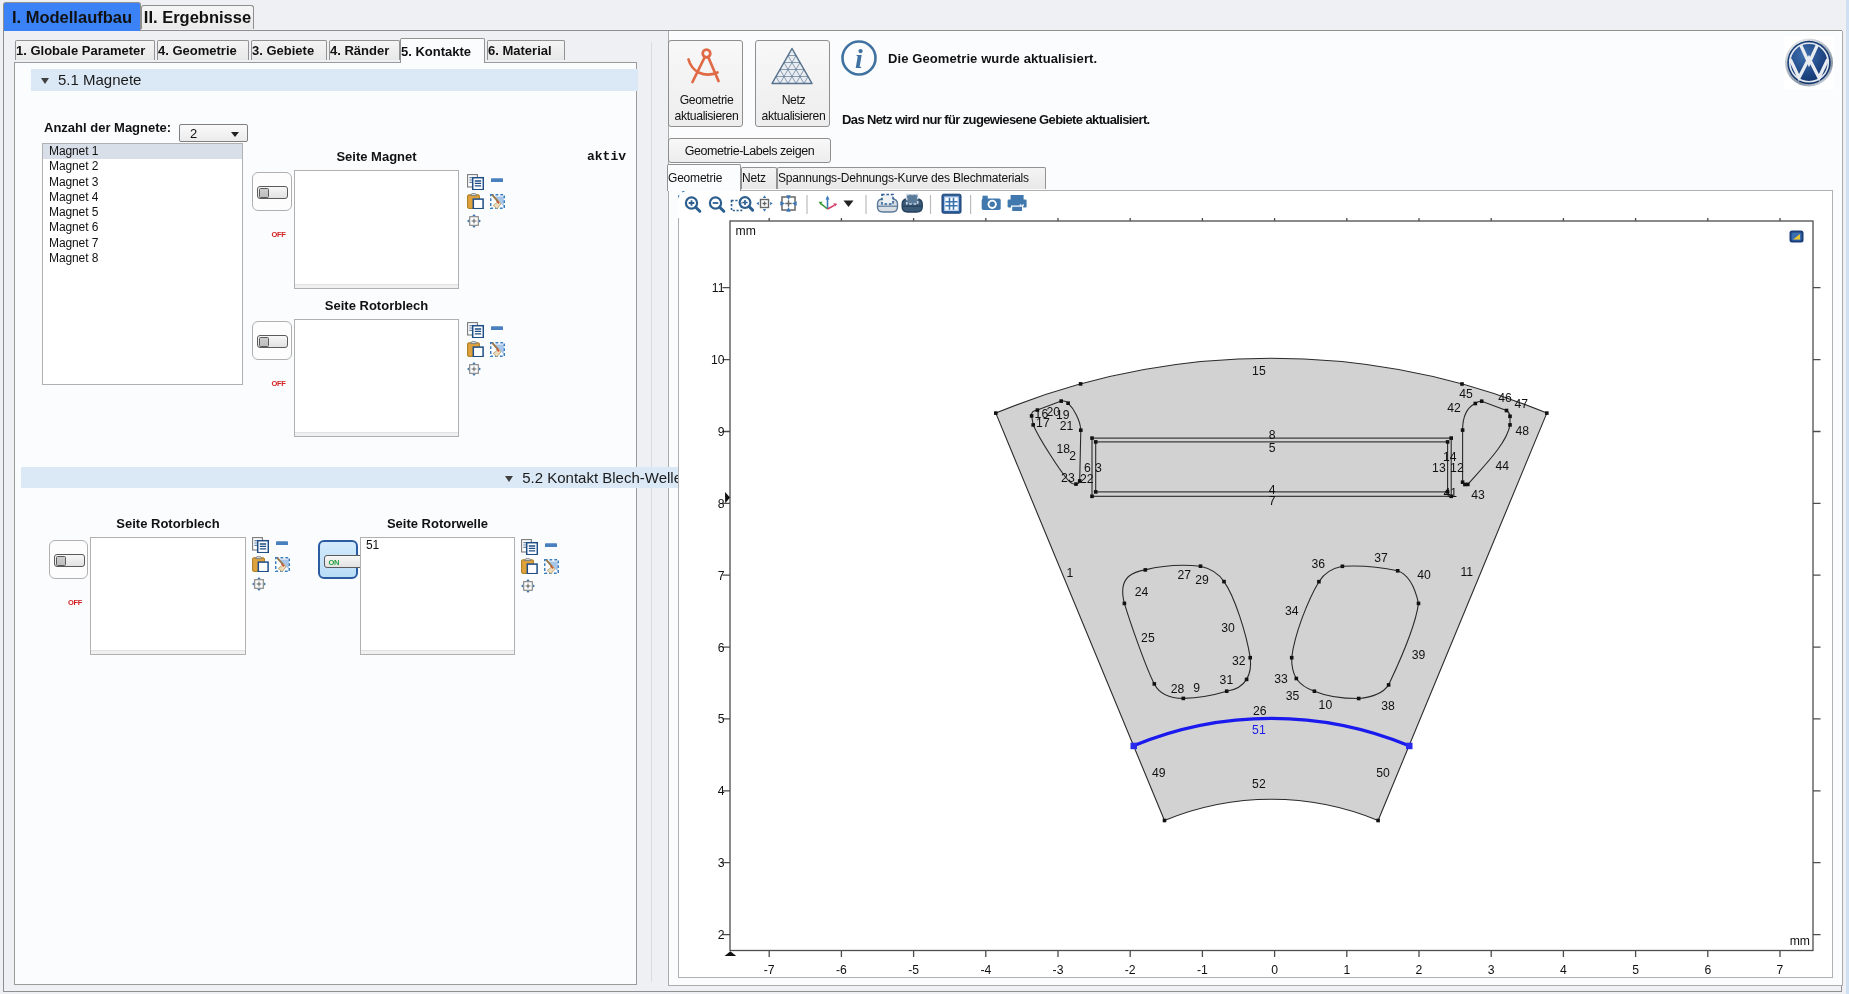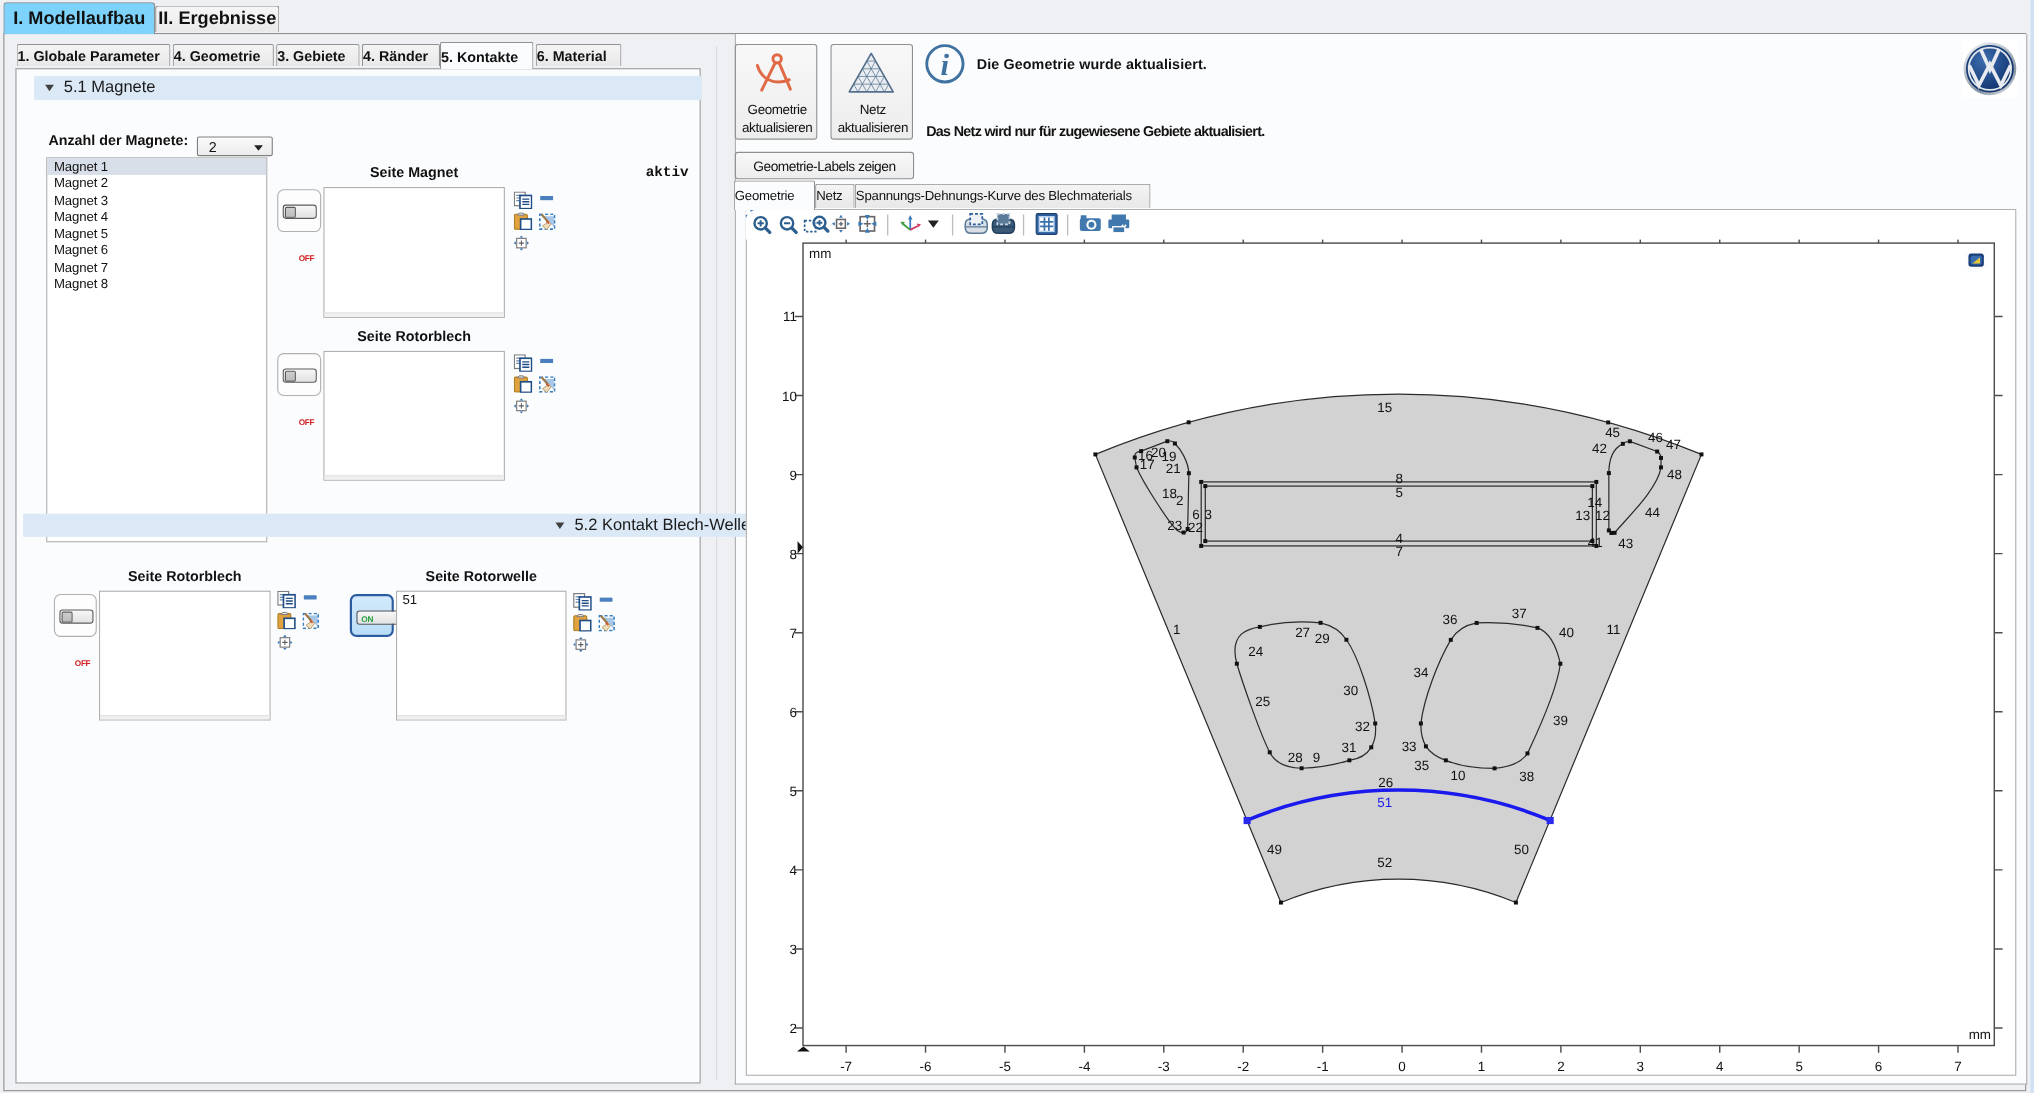--- a/index.html
+++ b/index.html
@@ -1,20 +1,20 @@
 <!DOCTYPE html>
 <html><head>
 <meta charset="utf-8">
 <style>
   html,body{margin:0;padding:0;}
   body{width:1849px;height:994px;background:#eef0f4;font-family:"Liberation Sans",sans-serif;position:relative;overflow:hidden;}
   .abs{position:absolute;}
   .bigpanel{left:3px;top:30px;width:1839px;height:962px;border:1px solid #8f8f8f;background:#eef0f3;box-sizing:border-box;}
   .tabT{box-sizing:border-box;white-space:nowrap;overflow:hidden;border:1px solid #8f8f8f;border-bottom:none;border-radius:3px 3px 0 0;font-weight:bold;text-align:center;color:#111;}
-  .tabT.on{background:#7dd3fc;z-index:5;}
+  .tabT.on{background:#3b82f6;z-index:5;}
   .tabT.off{background:linear-gradient(#f6f6f6,#e9e9e9);}
   .tab2{box-sizing:border-box;white-space:nowrap;overflow:hidden;border:1px solid #929292;border-bottom:none;border-radius:2px 2px 0 0;font-weight:bold;text-align:left;color:#111;font-size:13px;}
   .tab2.on{background:#fbfcfe;z-index:6;}
   .tab2.off{background:linear-gradient(#f4f4f4,#e8e8e8);}
   .lpanel{left:14px;top:62px;width:623px;height:923px;border:1px solid #9a9a9a;background:#fbfcfe;box-sizing:border-box;}
   .rpanel{left:668px;top:31px;width:1175px;height:955px;border:1px solid #ababab;border-top:none;background:#fbfcfe;box-sizing:border-box;}
   .hdr{background:#dbe8f6;font-size:15px;color:#1a1a1a;line-height:22px;}
   .hdr .tri{display:inline-block;width:0;height:0;border-left:4.5px solid transparent;border-right:4.5px solid transparent;border-top:6px solid #404040;margin:0 9px 1px 10px;}
   .lbl{font-size:13px;color:#111;font-weight:bold;}
   .listbox{background:#fff;border:1px solid #b0b0b0;box-sizing:border-box;}
@@ -47,21 +47,21 @@
 <div class="abs rpanel"></div>
 
 <div class="abs hdr" style="left:21px;top:69px;width:607px;height:22px;margin-left:10px;"><span class="tri"></span>5.1 Magnete</div>
 <div class="abs lbl" style="left:44px;top:120px;">Anzahl der Magnete:</div>
 
 <div class="abs" style="left:179px;top:124px;width:69px;height:18px;box-sizing:border-box;border:1px solid #7f7f7f;border-radius:2px;background:linear-gradient(#fafafa,#ebebeb);">
   <div class="abs" style="left:0;width:27px;top:1px;font-size:13px;text-align:center;color:#111;">2</div>
   <div class="abs" style="right:8px;top:7px;width:0;height:0;border-left:4.5px solid transparent;border-right:4.5px solid transparent;border-top:5px solid #222;"></div>
 </div>
 
-<div class="abs listbox" style="left:42px;top:143px;width:201px;height:350px;">
+<div class="abs listbox" style="left:42px;top:143px;width:201px;height:242px;">
   <div class="mitem sel">Magnet 1</div>
   <div class="mitem">Magnet 2</div>
   <div class="mitem">Magnet 3</div>
   <div class="mitem">Magnet 4</div>
   <div class="mitem">Magnet 5</div>
   <div class="mitem">Magnet 6</div>
   <div class="mitem">Magnet 7</div>
   <div class="mitem">Magnet 8</div>
 </div>
 <div class="abs lbl" style="left:294px;top:149px;width:165px;text-align:center;">Seite Magnet</div>

